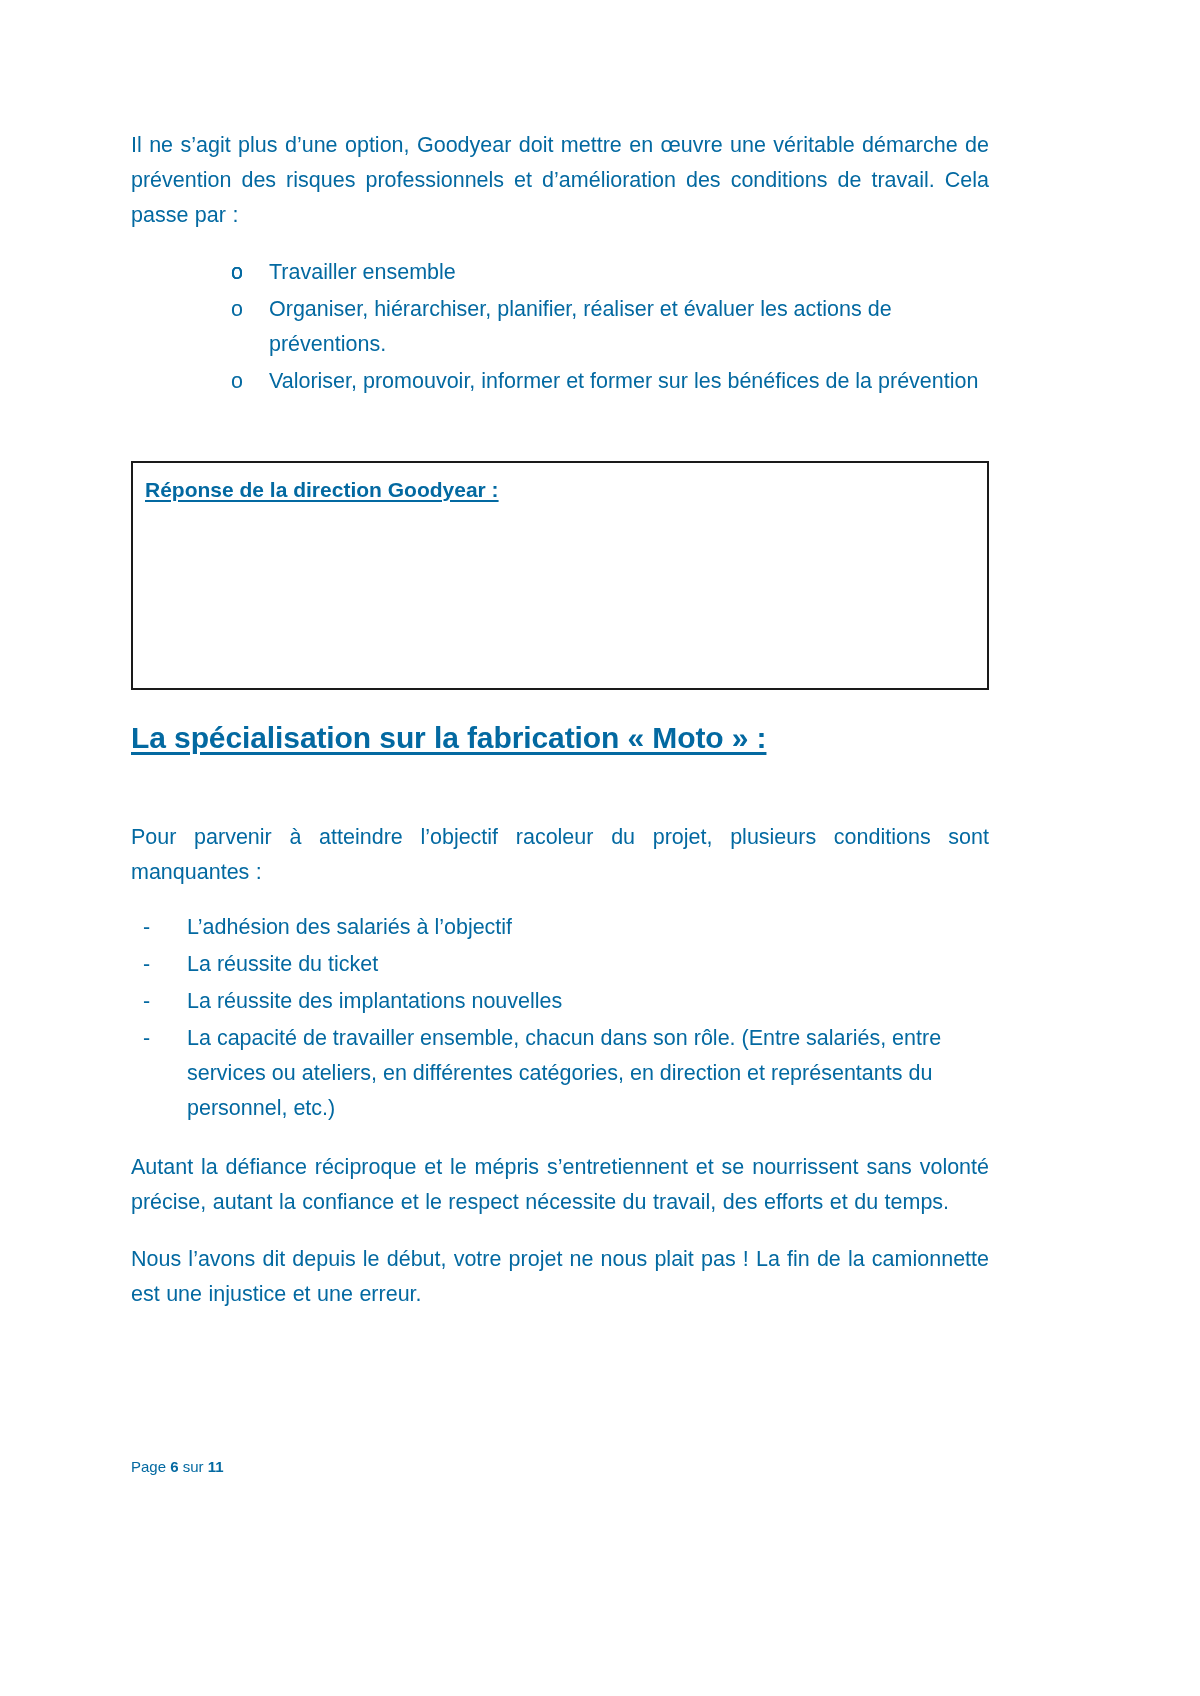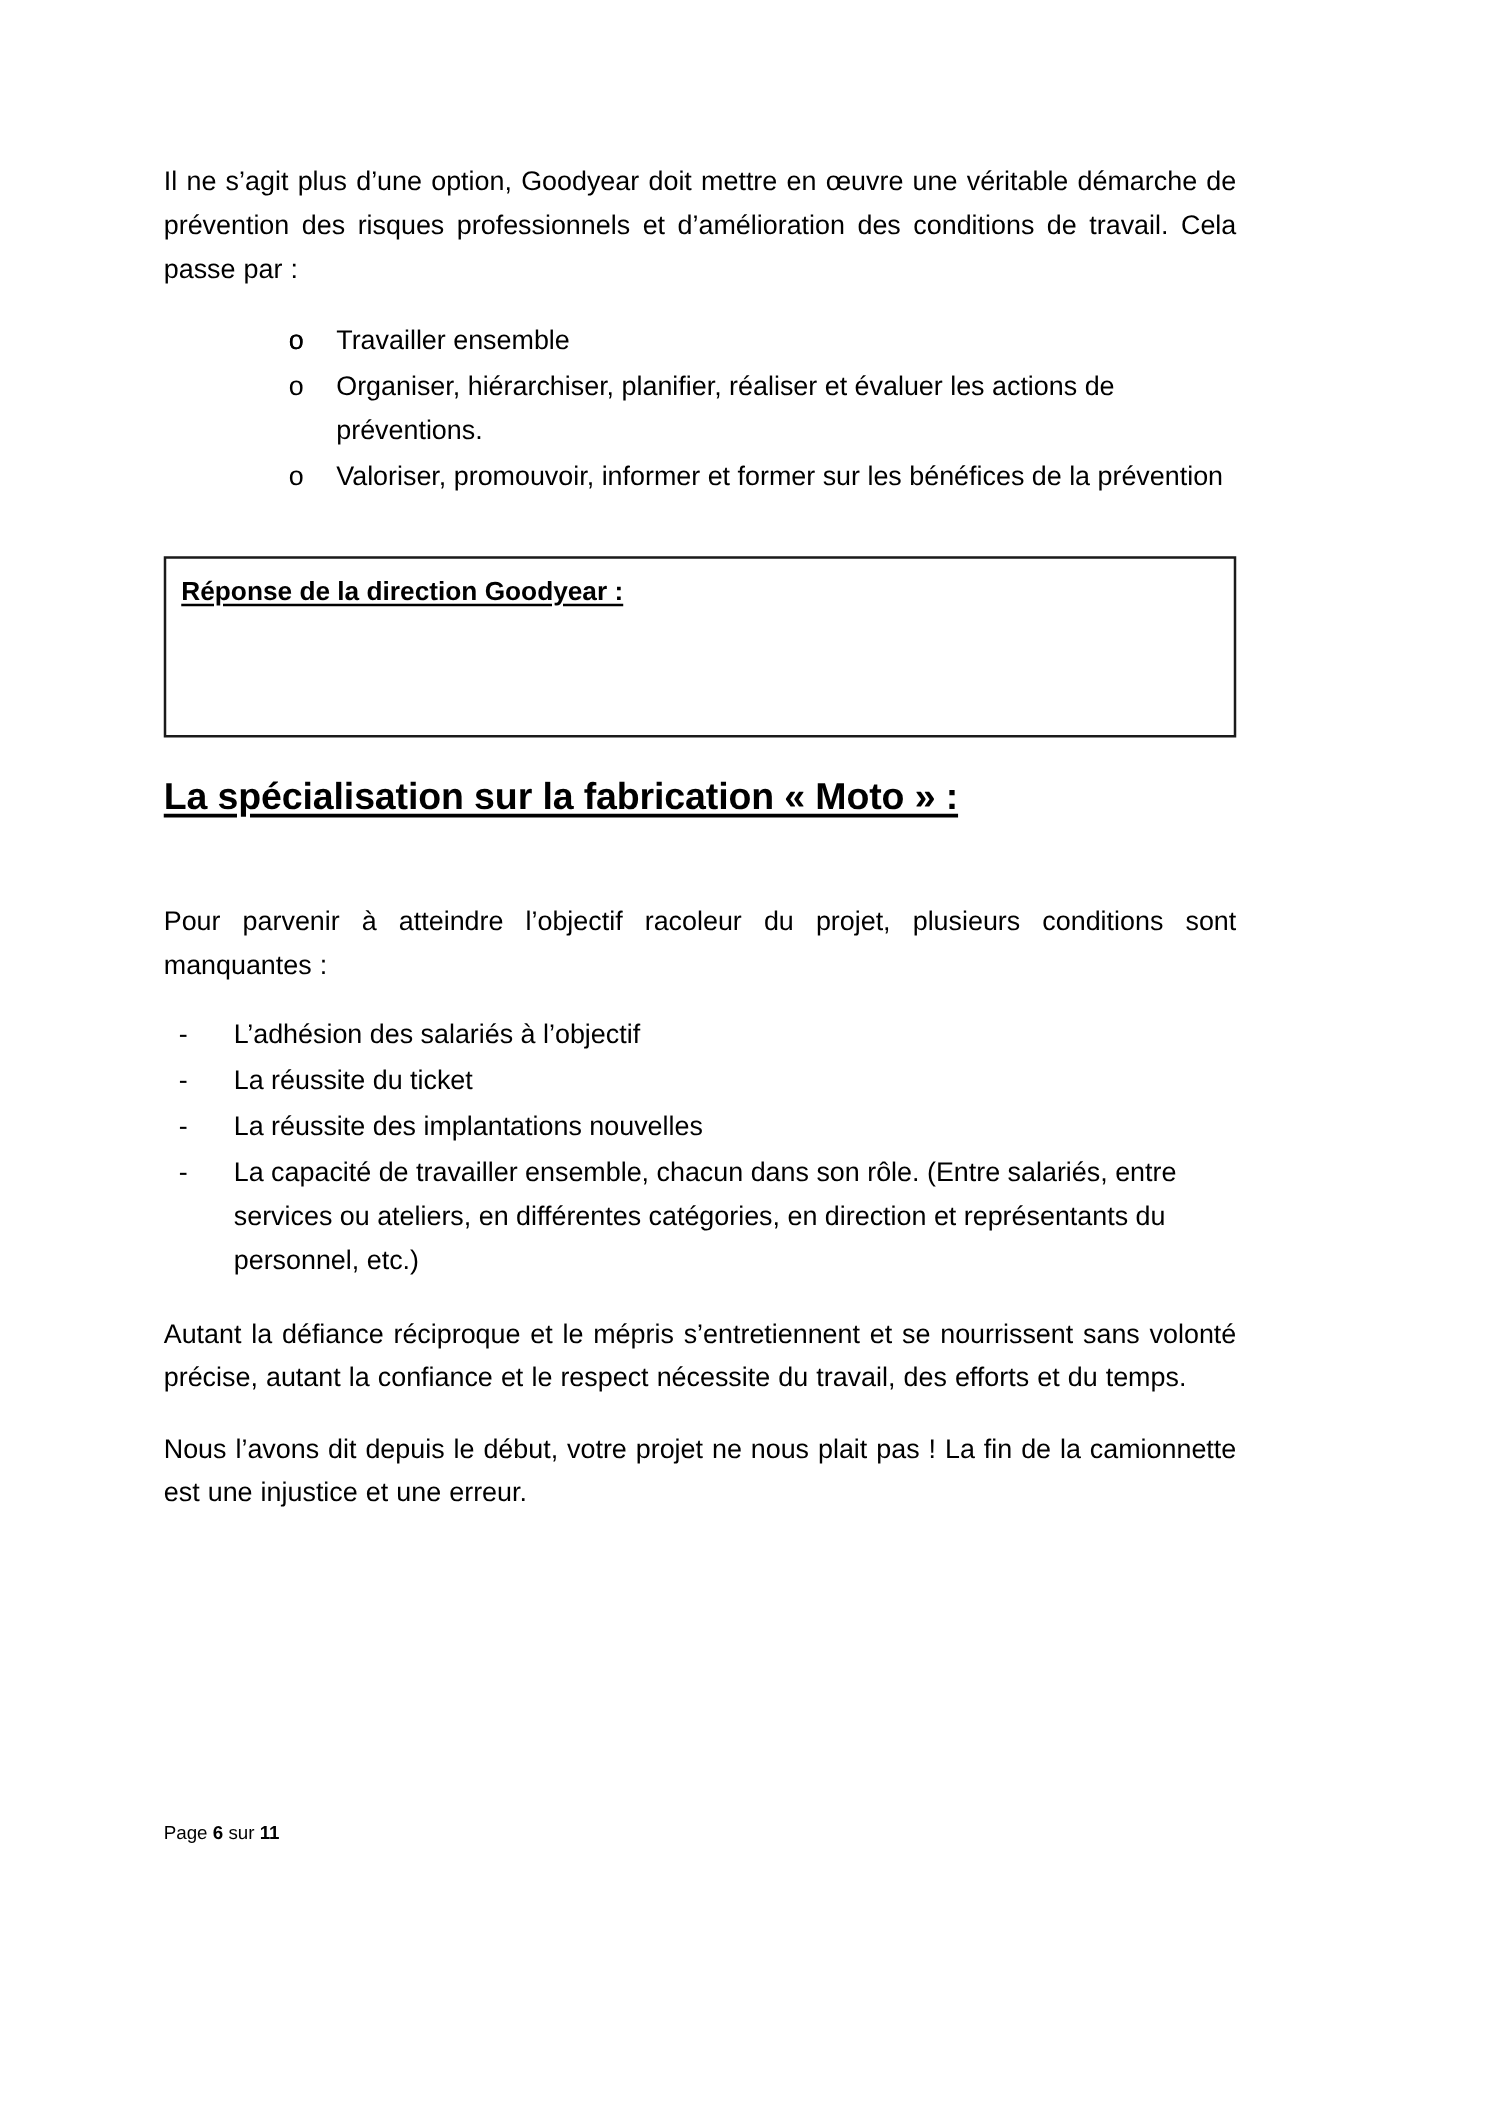--- a/index.html
+++ b/index.html
@@ -6,21 +6,21 @@
     margin: 0;
     padding: 0;
     background: #ffffff;
   }
   .page {
     position: relative;
     width: 1200px;
     height: 1696px;
     background: #ffffff;
     font-family: "Liberation Sans", sans-serif;
-    color: #000000;
+    color: #0369a1;
     box-sizing: border-box;
     overflow: hidden;
     border-radius: 30px;
   }
   .content {
     position: absolute;
     left: 131px;
     top: 128px;
     width: 858px;
   }
@@ -70,23 +70,23 @@
   ul.dlist > li .dmark {
     position: absolute;
     left: 0;
     top: 0;
     font-size: 21.5px;
     line-height: 35px;
   }
 
   
   .response-box {
-    margin-top: 46px;
+    margin-top: 62px;
     border: 2px solid #1a1a1a;
-    height: 145px;
+    height: 229px;
     box-sizing: border-box;
     padding: 12px 0 0 12px;
   }
   .response-box .box-title {
     font-size: 21px;
     font-weight: bold;
     text-decoration: underline;
     text-underline-offset: 3px;
     line-height: 30px;
   }

